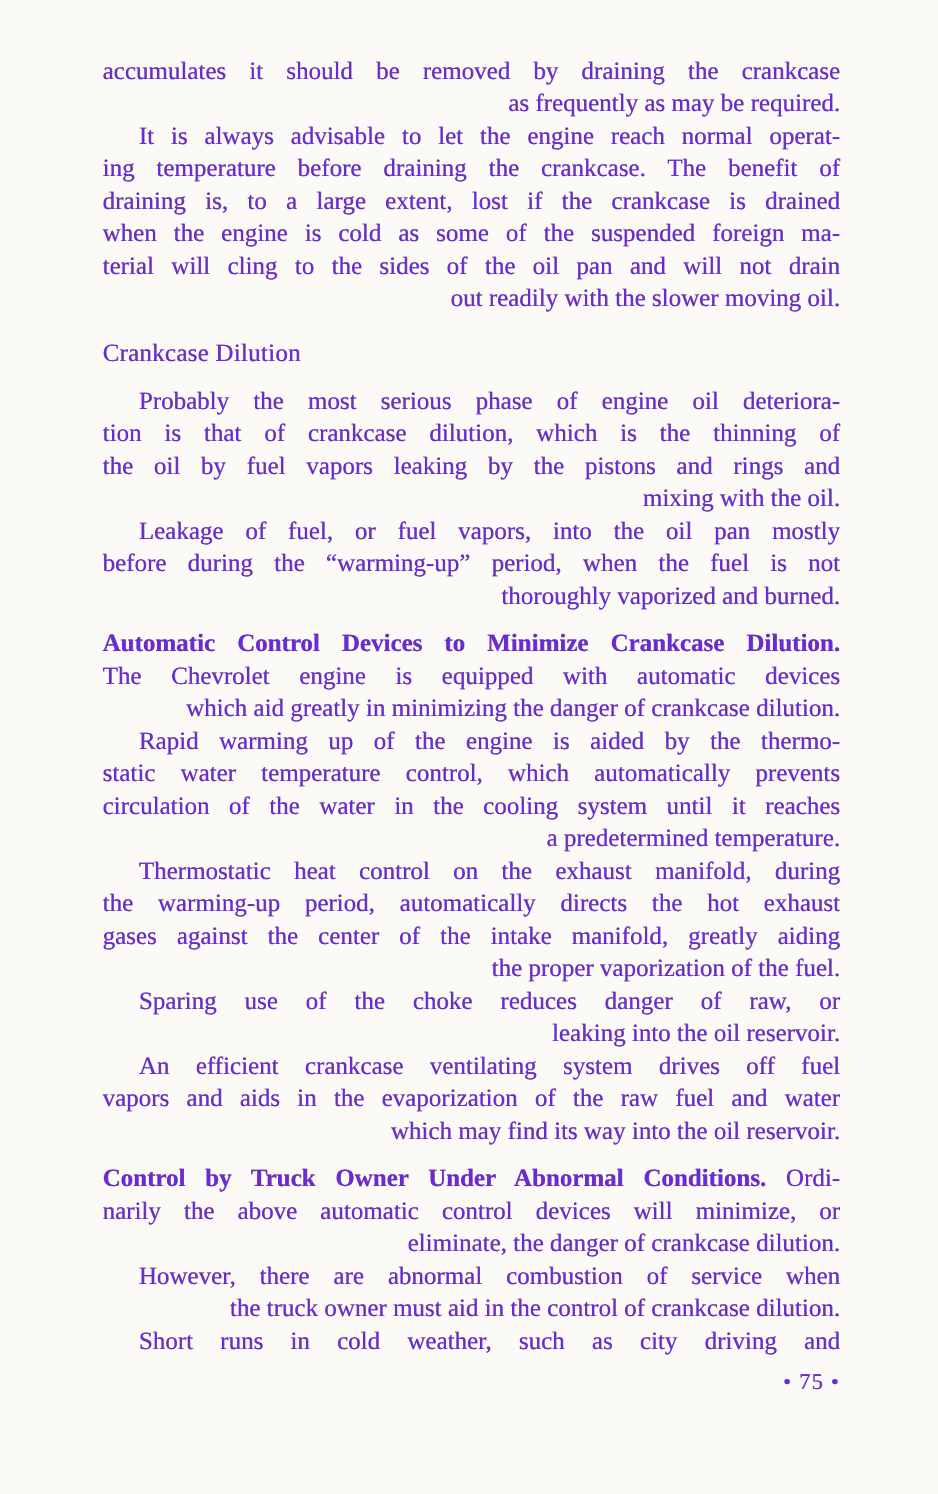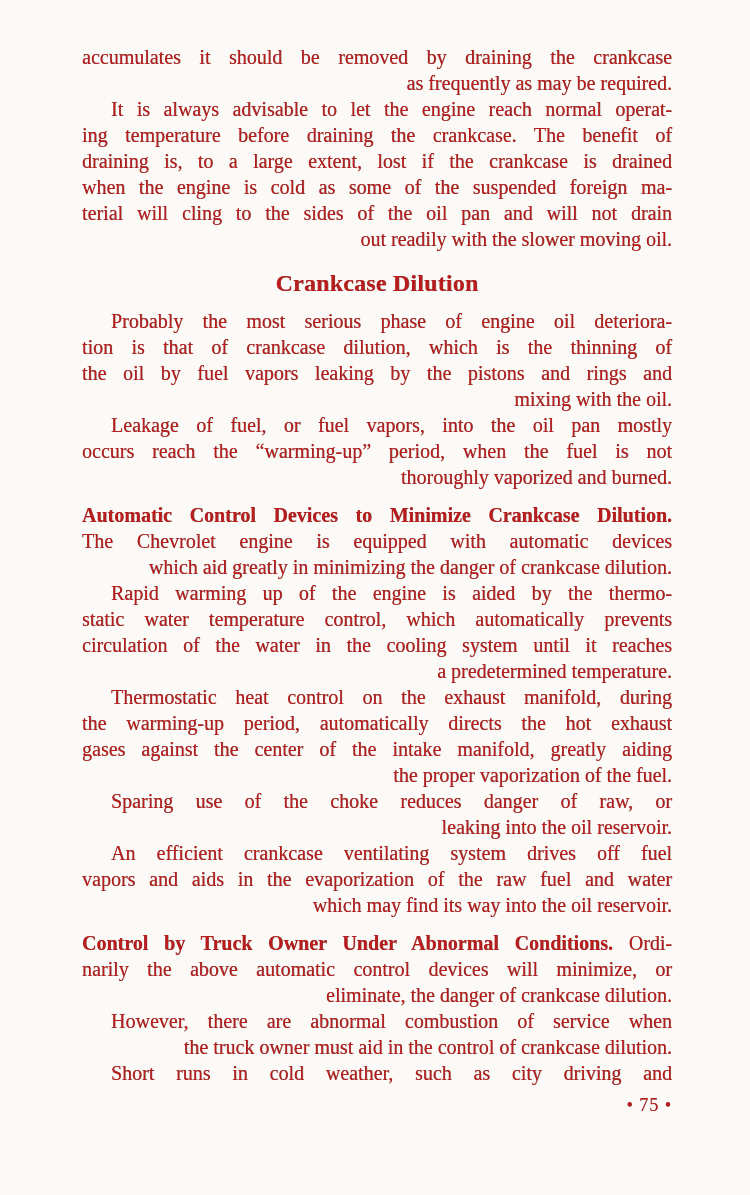--- a/index.html
+++ b/index.html
@@ -6,21 +6,21 @@
     margin: 0;
     padding: 0;
     background: #f7f6f2;
   }
   .page {
     position: relative;
     box-sizing: border-box;
     width: 750px;
     height: 1195px;
     background: #fbfaf6;
-    color: #b91c1c;
+    color: #6d28d9;
     font-family: "Liberation Serif", "DejaVu Serif", serif;
     font-size: 20px;
     line-height: 26px;
     padding: 44px 78px 0 82px;
     overflow: hidden;
     text-shadow: 0.35px 0 0 rgba(25, 18, 12, 0.55);
   }
   .doc-body { width: 100%; }
   .line {
     text-align: right;
@@ -30,24 +30,23 @@
     text-align: justify;
     text-align-last: justify;
   }
   .line.indent {
     text-indent: 29px;
   }
   .para { margin: 0; }
   .para.section { margin-top: 12px; }
   .para .b { font-weight: 700; }
   .heading {
-    font-size: 24px;
+    font-size: 20px;
     line-height: 30px;
-    font-weight: 700;
-    text-align: center;
+    font-weight: 400;
     margin: 16px 0 10px 0;
     letter-spacing: 0.2px;
   }
   .footer {
     text-align: right;
     font-size: 18px;
     margin-top: 6px;
     font-weight: 400;
     letter-spacing: 1px;
   }
@@ -71,21 +70,21 @@
       </div>
       <h2 class="heading">Crankcase Dilution</h2>
       <div class="para">
         <div class="line just indent">Probably the most serious phase of engine oil deteriora-</div>
         <div class="line just">tion is that of crankcase dilution, which is the thinning of</div>
         <div class="line just">the oil by fuel vapors leaking by the pistons and rings and</div>
         <div class="line">mixing with the oil.</div>
       </div>
       <div class="para">
         <div class="line just indent">Leakage of fuel, or fuel vapors, into the oil pan mostly</div>
-        <div class="line just">occurs reach the “warming-up” period, when the fuel is not</div>
+        <div class="line just">before during the “warming-up” period, when the fuel is not</div>
         <div class="line">thoroughly vaporized and burned.</div>
       </div>
       <div class="para section">
         <div class="line just"><span class="b">Automatic Control Devices to Minimize Crankcase Dilution.</span></div>
         <div class="line just">The Chevrolet engine is equipped with automatic devices</div>
         <div class="line">which aid greatly in minimizing the danger of crankcase dilution.</div>
       </div>
       <div class="para">
         <div class="line just indent">Rapid warming up of the engine is aided by the thermo-</div>
         <div class="line just">static water temperature control, which automatically prevents</div>

